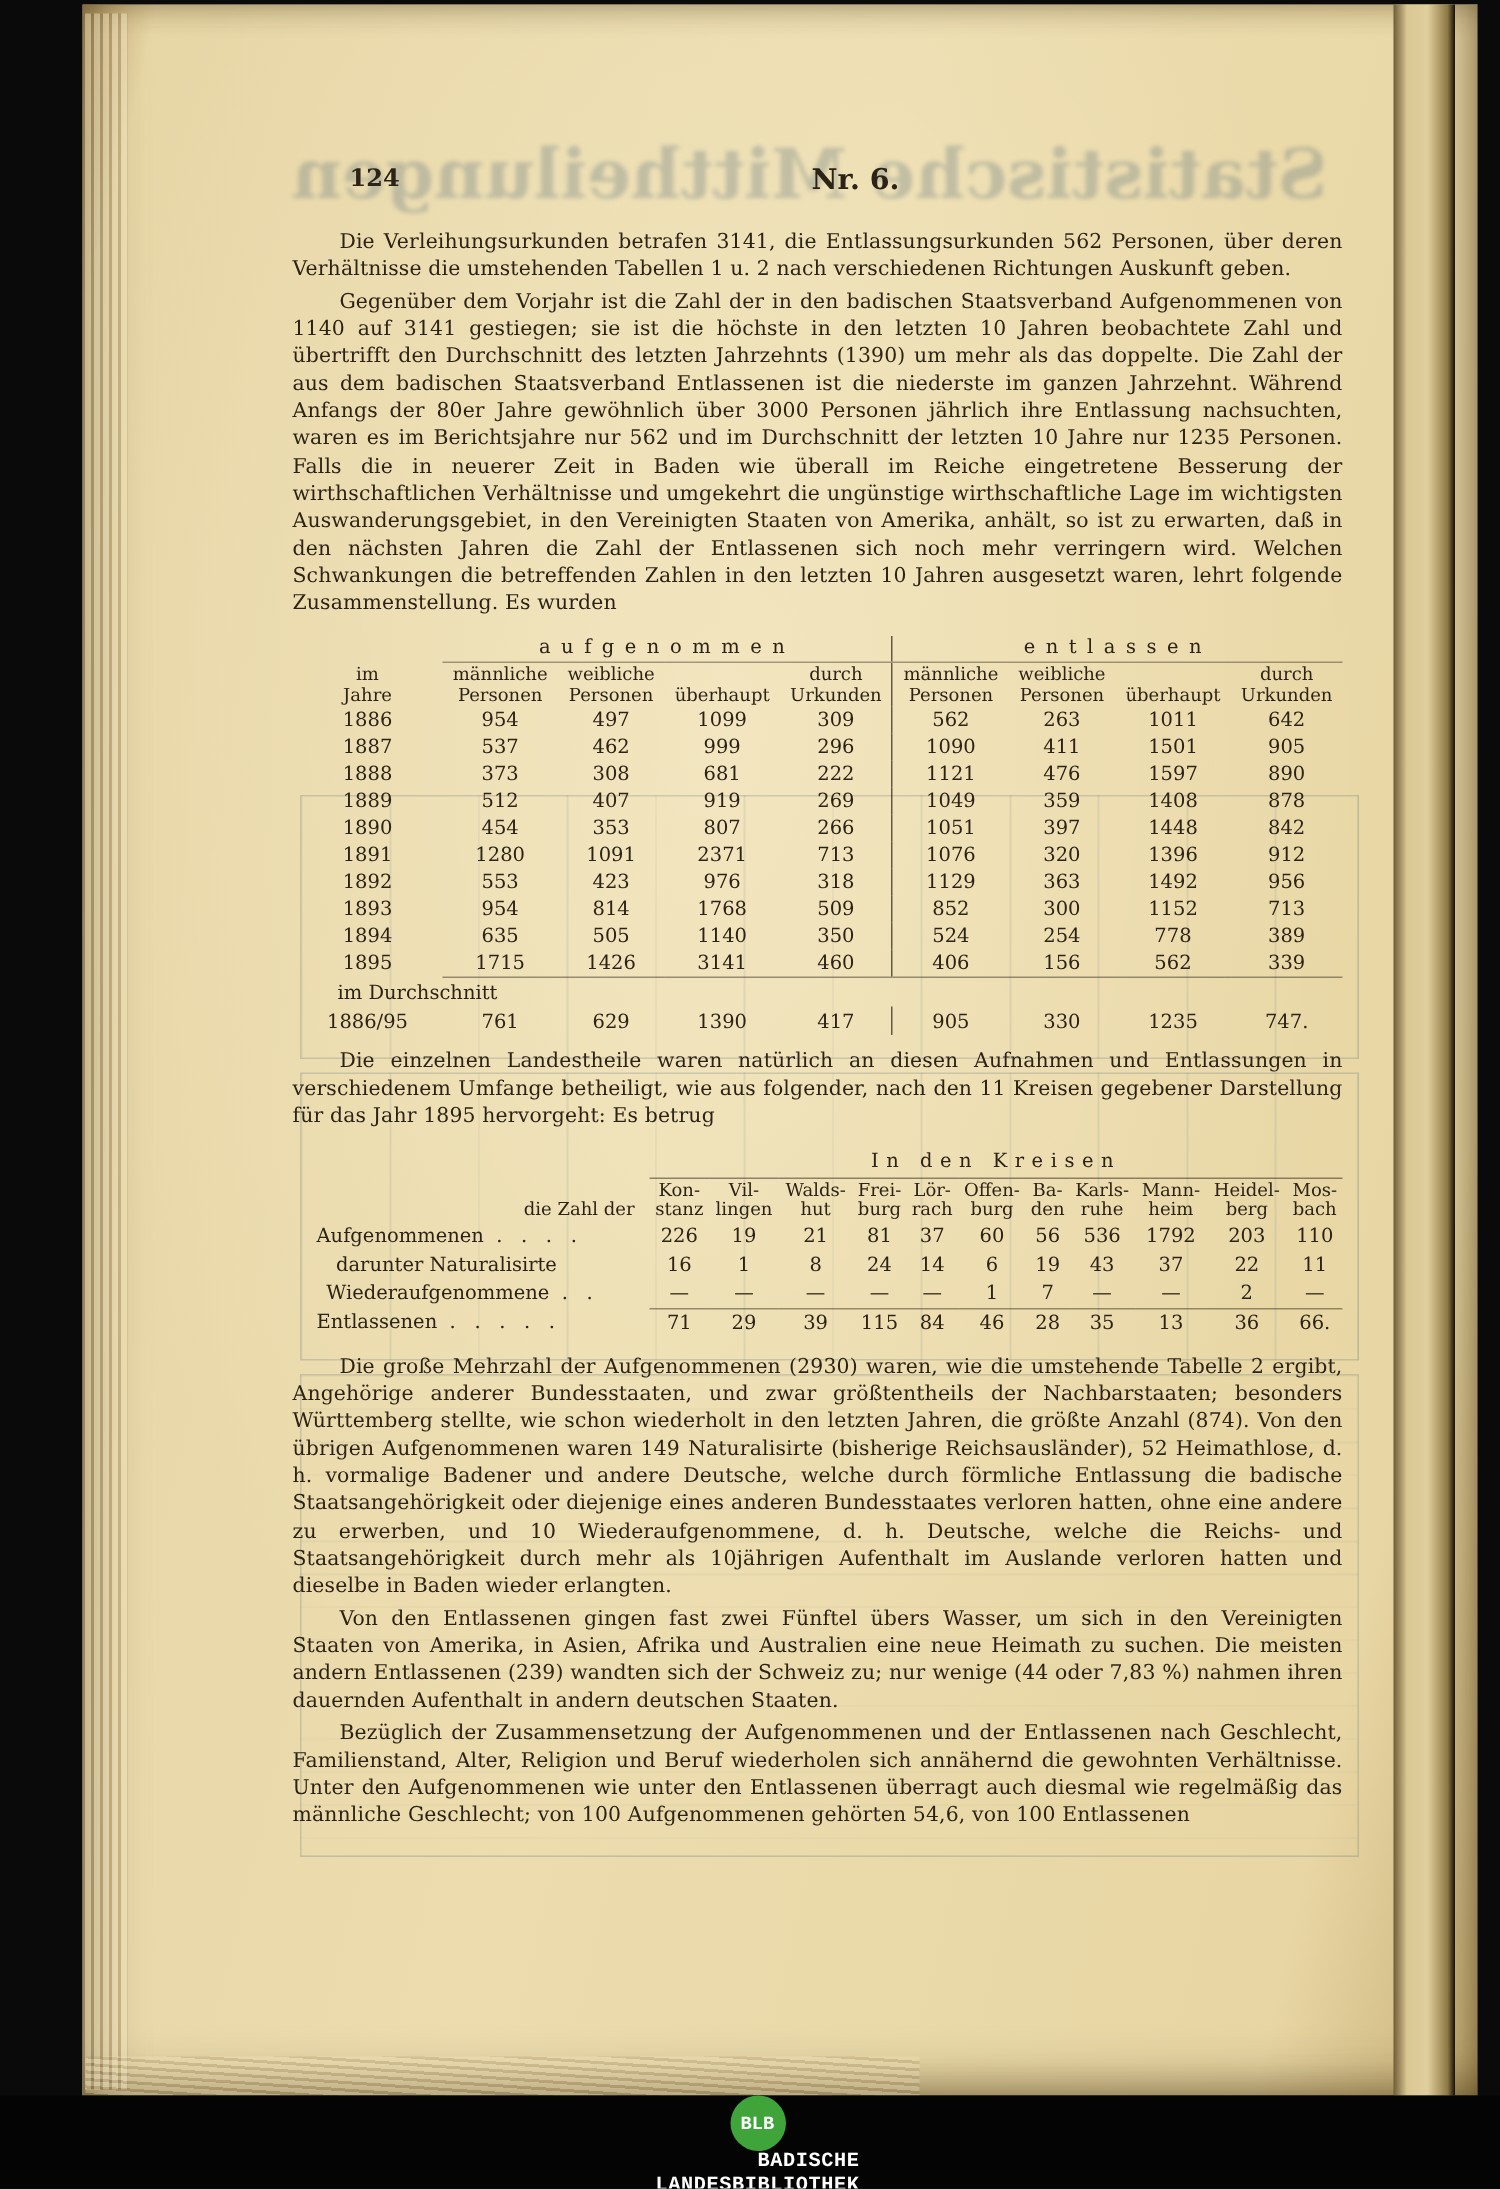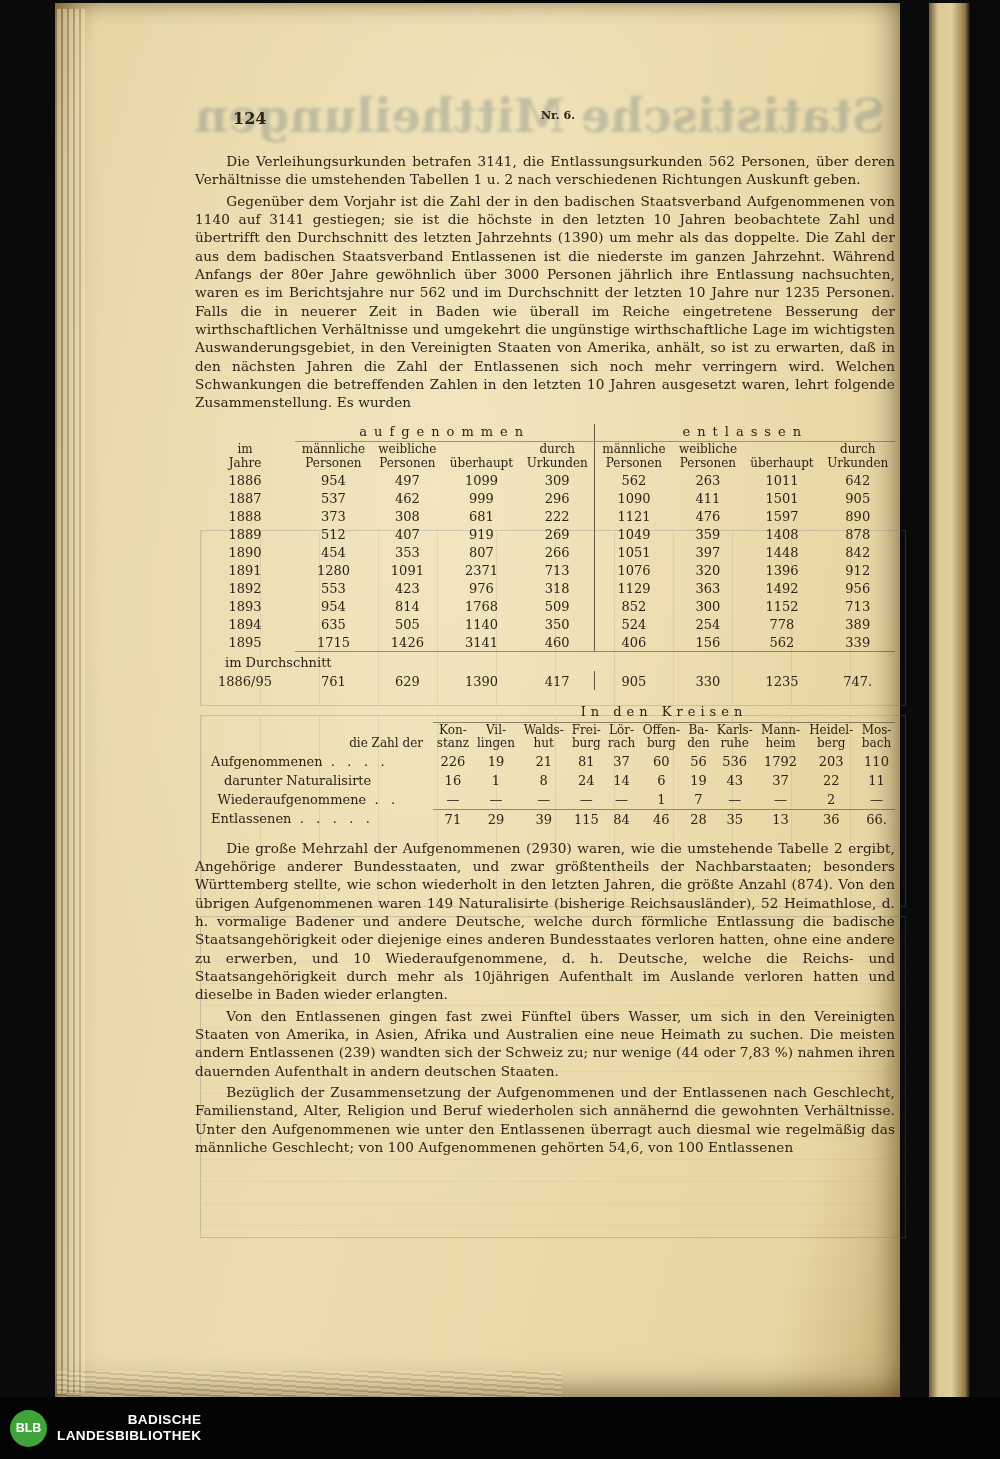--- a/index.html
+++ b/index.html
@@ -2,21 +2,21 @@
 <html><head>
 <meta charset="utf-8">
 <style>
   * { margin:0; padding:0; box-sizing:border-box; }
   html,body { width:1000px; height:1459px; }
   body { background:#0a0a0a; font-family:"DejaVu Serif", serif; overflow:hidden; }
   .stage { position:relative; width:1000px; height:1459px; }
 
   
   .page {
-    position:absolute; left:55px; top:3px; width:845px; height:1394px;
+    position:absolute; left:55px; top:3px; width:930px; height:1394px;
     background:
       radial-gradient(ellipse at 45% 35%, rgba(255,248,225,0.35), rgba(0,0,0,0) 60%),
       linear-gradient(103deg, #cdb47c 0%, #e7d6a6 4%, #ecdcae 45%, #e8d6a4 88%, #c9b279 100%);
     box-shadow: inset 26px 0 34px -20px rgba(70,50,15,0.6),
                 inset -20px 0 30px -16px rgba(70,50,15,0.55),
                 inset 0 -26px 34px -20px rgba(70,50,15,0.5),
                 inset 0 14px 22px -16px rgba(70,50,15,0.35);
   }
   .page::before { 
     content:''; position:absolute; left:0; top:6px; bottom:4px; width:30px;
@@ -46,21 +46,21 @@
   .gbox-cols { background: repeating-linear-gradient(90deg,
       rgba(95,120,125,0.13) 0 1px, transparent 1px 59px); }
   .gbox1 { left:145px; top:527px; width:706px; height:176px; }
   .gbox2 { left:145px; top:712px; width:706px; height:192px; }
   .gbox3 { left:145px; top:913px; width:706px; height:322px;
     background: repeating-linear-gradient(180deg,
       rgba(95,120,125,0.07) 0 1px, transparent 1px 22px); }
 
   
   .pagenum { position:absolute; left:178px; top:106px; font-size:16px; font-weight:bold; color:#2c2316; z-index:2; }
-  .issue   { position:absolute; left:486px; top:106px; font-size:11px; font-weight:bold; color:#2c2316; z-index:2; }
+  .issue   { position:absolute; left:486px; top:106px; font-size:19px; font-weight:bold; color:#2c2316; z-index:2; }
 
   
   .content { position:absolute; left:140px; top:146px; width:700px; z-index:2; color:#2c2316; }
   .content p {
     font-size:13.6px; line-height:1.35; text-align:justify; text-indent:2.3em;
     margin-top:3px; letter-spacing:0.1px;
   }
 
   
   table { border-collapse:collapse; width:100%; color:#2c2316; }
@@ -83,21 +83,21 @@
   .t2 th.grp { letter-spacing:5px; font-size:13px; border-bottom:1px solid rgba(40,32,20,0.5); padding-bottom:2px; }
   .t2 th.stub { width:238px; text-align:right; padding-right:10px; }
   .t2 td { text-align:center; padding:2px 1px; }
   .t2 td.lbl { text-align:left; white-space:pre; padding-left:16px; }
   .t2 tbody tr:last-child td:not(.lbl) { border-top:1px solid rgba(40,32,20,0.45); }
 
   
   .footer {
     position:absolute; left:0; top:1397px; width:1000px; height:62px;
     background:#040404; display:flex; align-items:center; z-index:3;
-    font-family:Liberation Sans, sans-serif; color:#ffffff;
+    font-family:Liberation Mono, monospace; color:#ffffff;flex-direction:column;
   }
   .blb-badge {
     width:37px; height:37px; border-radius:50%; background:#3fa43a;
     display:flex; align-items:center; justify-content:center;
     margin-left:10px; font-weight:bold; font-size:12.5px; color:#fff; flex:0 0 auto;
   }
   .lib-name { margin-left:10px; font-weight:bold; font-size:13.5px; line-height:16px; letter-spacing:0.4px;text-align:right; }
   .f-spacer { flex:1; }
   .bw { display:flex; align-items:center; margin-right:48px; }
   .bw-text { font-size:17px; margin-left:8px; letter-spacing:0.2px; }
@@ -280,20 +280,21 @@
             <td>1390</td>
             <td>417</td>
             <td>905</td>
             <td>330</td>
             <td>1235</td>
             <td>747.</td>
           </tr>
         </tfoot>
       </table>
 
+      <p>Die einzelnen Landestheile waren natürlich an diesen Aufnahmen und Entlassungen in verschiedenem Umfange betheiligt, wie aus folgender, nach den 11 Kreisen gegebener Darstellung für das Jahr 1895 hervorgeht: Es betrug</p>
 
       <table class="t2">
         <thead>
           <tr>
             <th class="stub" rowspan="2">die Zahl der</th>
             <th class="grp" colspan="11">In den Kreisen</th>
           </tr>
           <tr>
             <th>Kon-
 stanz</th>

